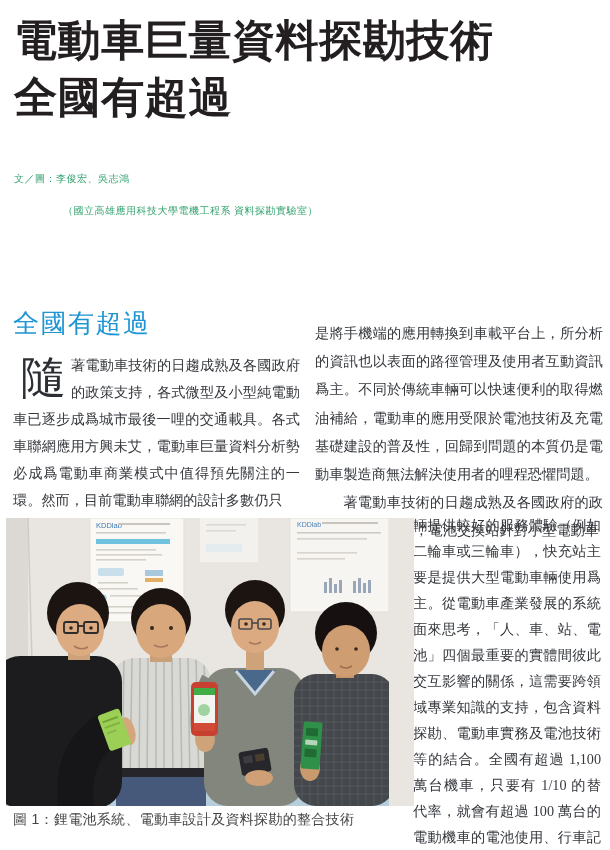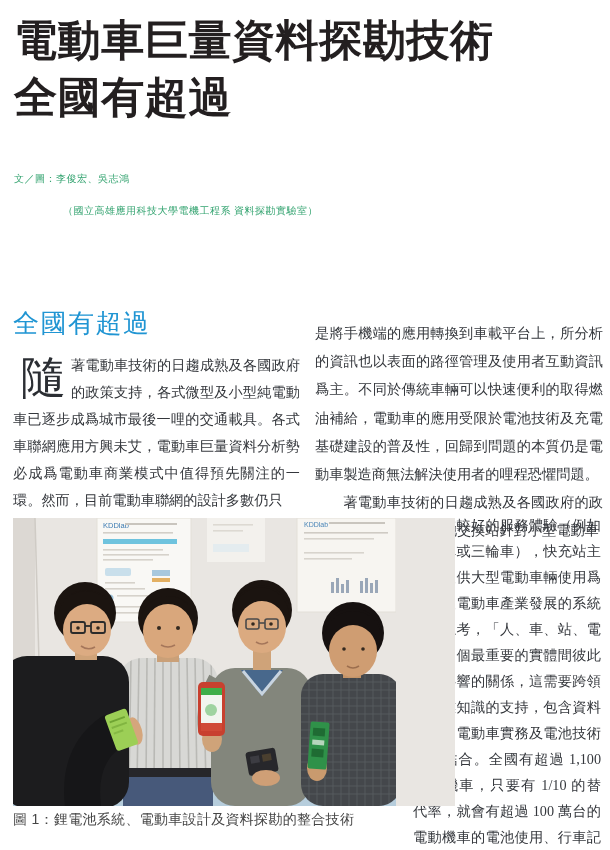--- a/index.html
+++ b/index.html
@@ -46,21 +46,21 @@
     position:absolute;left:315px;top:291px;width:288px;height:226px;
     line-height:28.2px;overflow:hidden;margin-top:28px;
   }
   .right-col-narrow{
     position:absolute;left:413px;top:512px;width:188px;height:338px;
     line-height:26px;overflow:hidden;
   }
   .indent2{text-indent:2em;}
   
   .photo{
-    position:absolute;left:13px;top:518px;width:442px;height:288px;
+    position:absolute;left:6px;top:518px;width:408px;height:288px;
     overflow:hidden;background:#e9e6e2;
   }
   .caption{
     position:absolute;left:13px;top:811px;width:360px;
     font-family:"Liberation Sans",sans-serif;
     font-size:14px;color:#454545;letter-spacing:0.3px;
   }
   .poster-label{
     font-family:"Liberation Sans",sans-serif;
   }

